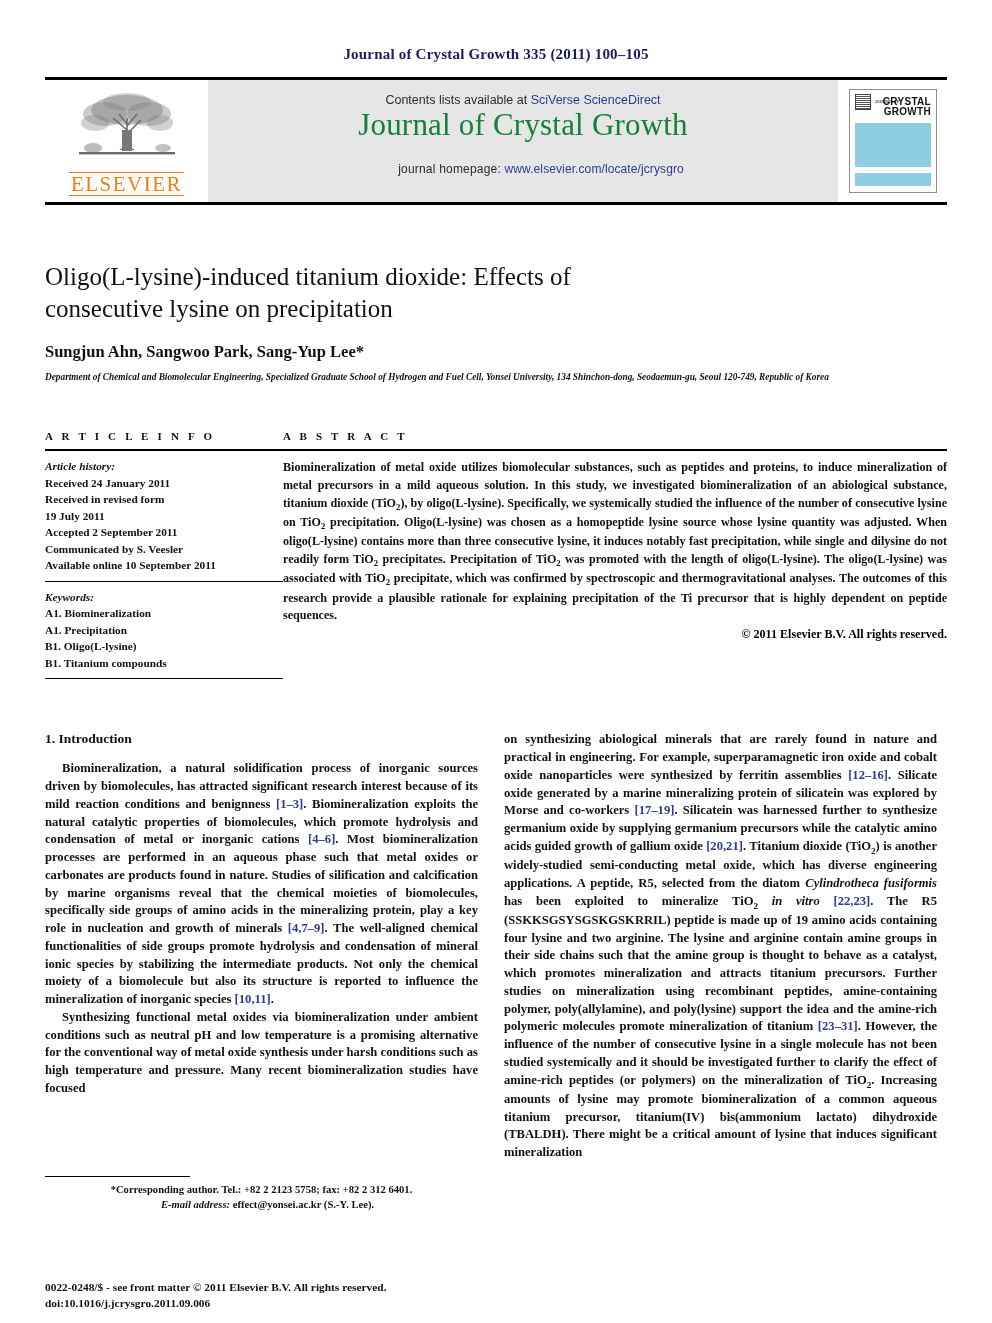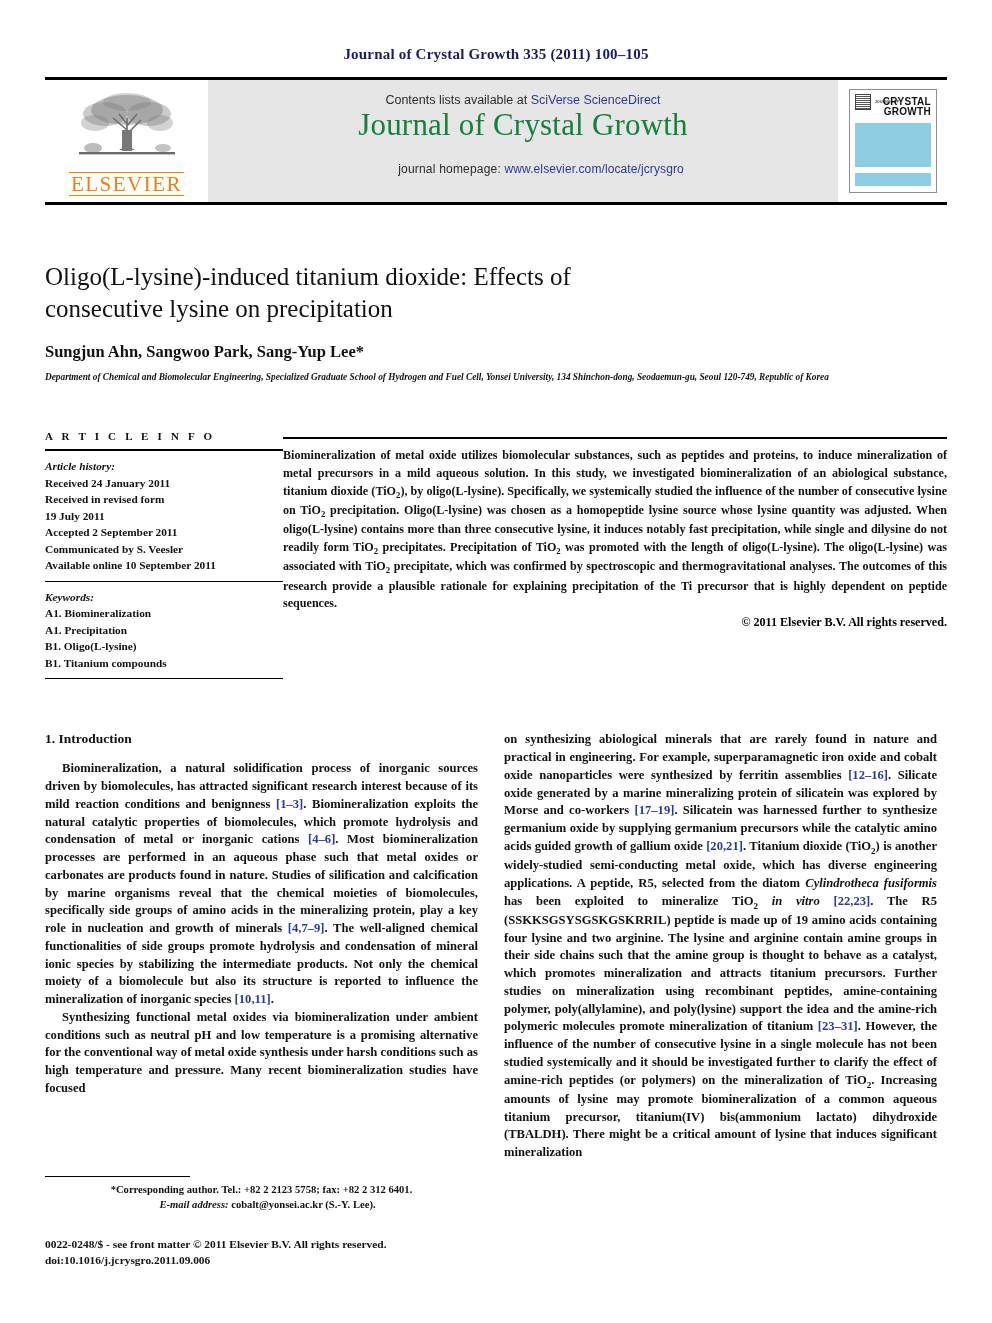--- a/index.html
+++ b/index.html
@@ -301,21 +301,21 @@
     font-size: 10.6px;
     line-height: 1.42;
     font-weight: bold;
     color: #111;
     text-align: center;
   }
   .fn-text .em { font-style: italic; }
   .issn-line {
     position: absolute;
     left: 45px;
-    top: 1236px;
+    top: 1279px;
     width: 450px;
     font-family: "Liberation Serif", serif;
     font-size: 11.4px;
     line-height: 1.42;
     font-weight: bold;
     color: #111;
   }
 </style>
 </head>
 <body>
@@ -406,20 +406,21 @@
         <div class="it">Keywords:</div>
         <div>A1. Biomineralization</div>
         <div>A1. Precipitation</div>
         <div>B1. Oligo(L-lysine)</div>
         <div>B1. Titanium compounds</div>
       </div>
       <div class="rule-thin"></div>
     </div>
 
     <div class="col-abs">
+      <div class="sec-head">A B S T R A C T</div>
       <div class="rule-thick"></div>
       <div class="abs-body">
         <span>Biomineralization of metal oxide utilizes biomolecular substances, such as peptides and proteins, to induce mineralization of metal precursors in a mild aqueous solution. In this study, we investigated biomineralization of an abiological substance, titanium dioxide (TiO</span><sub>2</sub><span>), by oligo(L-lysine). Specifically, we systemically studied the influence of the number of consecutive lysine on TiO</span><sub>2</sub><span> precipitation. Oligo(L-lysine) was chosen as a homopeptide lysine source whose lysine quantity was adjusted. When oligo(L-lysine) contains more than three consecutive lysine, it induces notably fast precipitation, while single and dilysine do not readily form TiO</span><sub>2</sub><span> precipitates. Precipitation of TiO</span><sub>2</sub><span> was promoted with the length of oligo(L-lysine). The oligo(L-lysine) was associated with TiO</span><sub>2</sub><span> precipitate, which was confirmed by spectroscopic and thermogravitational analyses. The outcomes of this research provide a plausible rationale for explaining precipitation of the Ti precursor that is highly dependent on peptide sequences.</span>
       </div>
       <div class="abs-copy">© 2011 Elsevier B.V. All rights reserved.</div>
     </div>
   </div>
 
   <div class="body-cols">
 
@@ -437,21 +438,21 @@
       </p>
     </div>
   </div>
 
   <div class="footnote-wrap">
     <div class="fn-rule"></div>
     <div class="fn-text">
       <span>*</span><span>Corresponding author. Tel.: +82 2 2123 5758; fax: +82 2 312 6401.</span>
     </div>
     <div class="fn-text" style="padding-left:12px">
-      <span class="em">E-mail address:</span><span> cobalt@yonsei.ac.kr (S.-Y. Lee).</span>
+      <span class="em">E-mail address:</span><span> effect@yonsei.ac.kr (S.-Y. Lee).</span>
     </div>
   </div>
 
   <div class="issn-line">
     <div>0022-0248/$ - see front matter © 2011 Elsevier B.V. All rights reserved.</div>
     <div>doi:10.1016/j.jcrysgro.2011.09.006</div>
   </div>
 
 </div>
 

